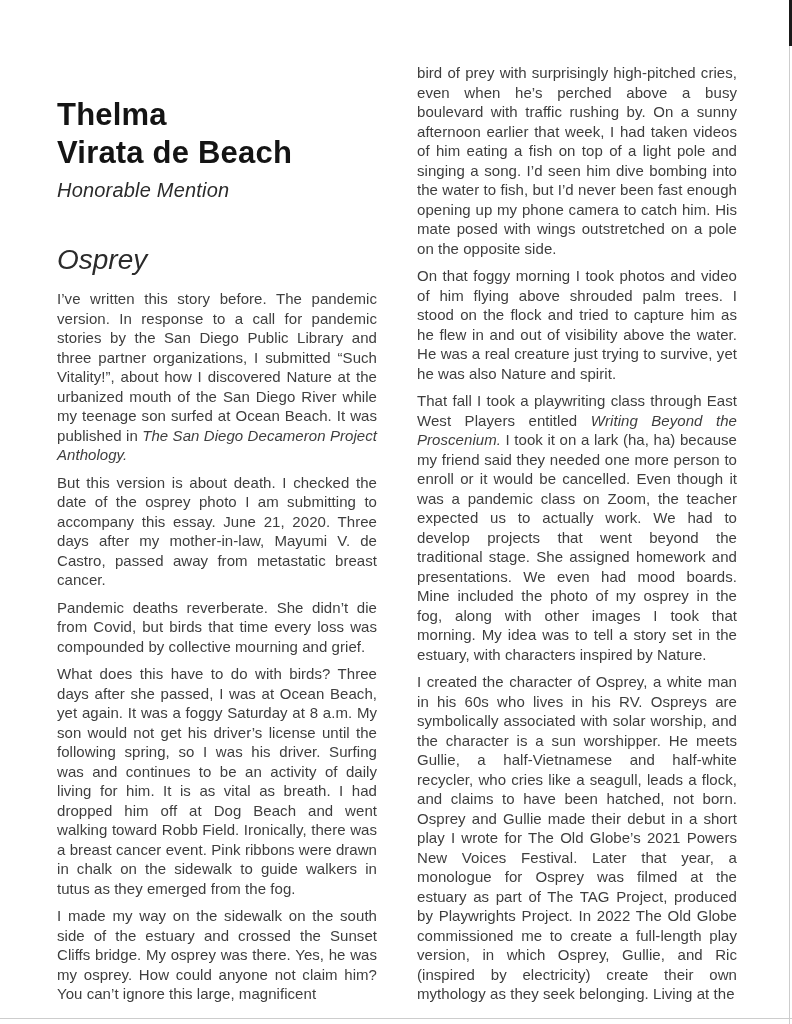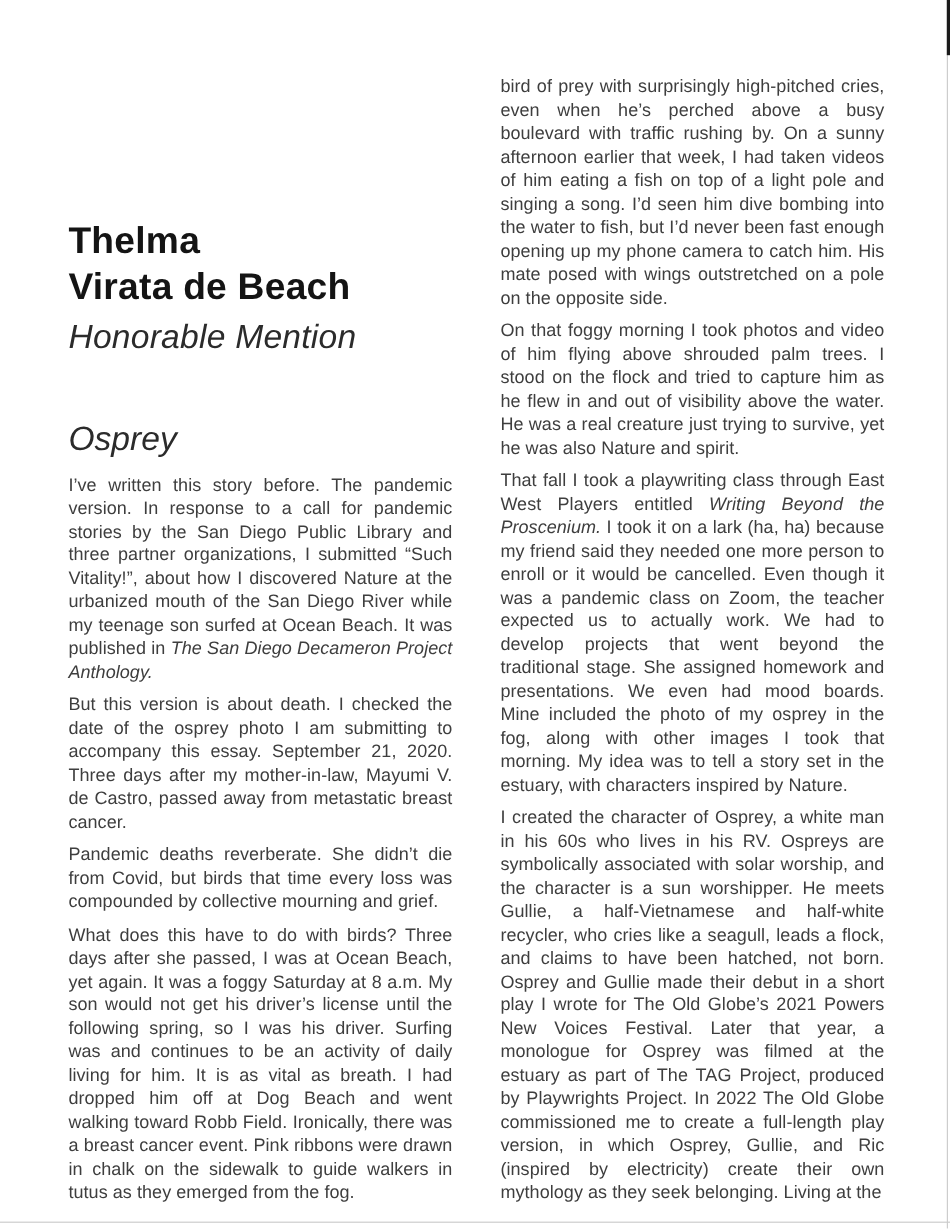--- a/index.html
+++ b/index.html
@@ -28,27 +28,27 @@
   .author-name{
     font-size:31px;
     font-weight:700;
     line-height:38px;
     color:var(--heading-color);
     letter-spacing:0.2px;
   }
   .author-name span{display:block;}
   .award{
     margin-top:7px;
-    font-size:28px;
+    font-size:20px;
     font-style:italic;
     color:#2b2b2b;
     letter-spacing:0.2px;
   }
   .essay-title{
-    margin-top:53px;
+    margin-top:42px;
     margin-bottom:13px;
     font-size:28px;
     font-style:italic;
     font-weight:400;
     color:#2b2b2b;
   }
   .body-para{
     font-size:15px;
     line-height:19.5px;
     letter-spacing:0.05px;
@@ -79,23 +79,24 @@
 
     <div class="column">
       <h1 class="author-name">
         <span>Thelma</span>
         <span>Virata de Beach</span>
       </h1>
       <div class="award">Honorable Mention</div>
       <h2 class="essay-title">Osprey</h2>
       <div>
           <p class="body-para"><span>I’ve written this story before. The pandemic version. In response to a call for pandemic stories by the San Diego Public Library and three partner organizations, I submitted “Such Vitality!”, about how I discovered Nature at the urbanized mouth of the San Diego River while my teenage son surfed at Ocean Beach. It was published in </span><span class="it">The San Diego Decameron Project Anthology.</span></p>
-          <p class="body-para"><span>But this version is about death. I checked the date of the osprey photo I am submitting to accompany this essay. September 21, 2020. Three days after my mother-in-law, Mayumi V. de Castro, passed away from metastatic breast cancer.</span></p>
+          <p class="body-para"><span>But this version is about death. I checked the date of the osprey photo I am submitting to accompany this essay. June 21, 2020. Three days after my mother-in-law, Mayumi V. de Castro, passed away from metastatic breast cancer.</span></p>
           <p class="body-para"><span>Pandemic deaths reverberate. She didn’t die from Covid, but birds that time every loss was compounded by collective mourning and grief.</span></p>
           <p class="body-para"><span>What does this have to do with birds? Three days after she passed, I was at Ocean Beach, yet again. It was a foggy Saturday at 8 a.m. My son would not get his driver’s license until the following spring, so I was his driver. Surfing was and continues to be an activity of daily living for him. It is as vital as breath. I had dropped him off at Dog Beach and went walking toward Robb Field. Ironically, there was a breast cancer event. Pink ribbons were drawn in chalk on the sidewalk to guide walkers in tutus as they emerged from the fog.</span></p>
+          <p class="body-para"><span>I made my way on the sidewalk on the south side of the estuary and crossed the Sunset Cliffs bridge. My osprey was there. Yes, he was my osprey. How could anyone not claim him? You can’t ignore this large, magnificent</span></p>
         </div>
     </div>
 
     <div class="column">
       <div>
           <p class="body-para"><span>bird of prey with surprisingly high-pitched cries, even when he’s perched above a busy boulevard with traffic rushing by. On a sunny afternoon earlier that week, I had taken videos of him eating a fish on top of a light pole and singing a song. I’d seen him dive bombing into the water to fish, but I’d never been fast enough opening up my phone camera to catch him. His mate posed with wings outstretched on a pole on the opposite side.</span></p>
           <p class="body-para"><span>On that foggy morning I took photos and video of him flying above shrouded palm trees. I stood on the flock and tried to capture him as he flew in and out of visibility above the water. He was a real creature just trying to survive, yet he was also Nature and spirit.</span></p>
           <p class="body-para"><span>That fall I took a playwriting class through East West Players entitled </span><span class="it">Writing Beyond the Proscenium.</span><span> I took it on a lark (ha, ha) because my friend said they needed one more person to enroll or it would be cancelled. Even though it was a pandemic class on Zoom, the teacher expected us to actually work. We had to develop projects that went beyond the traditional stage. She assigned homework and presentations. We even had mood boards. Mine included the photo of my osprey in the fog, along with other images I took that morning. My idea was to tell a story set in the estuary, with characters inspired by Nature.</span></p>
           <p class="body-para"><span>I created the character of Osprey, a white man in his 60s who lives in his RV. Ospreys are symbolically associated with solar worship, and the character is a sun worshipper. He meets Gullie, a half-Vietnamese and half-white recycler, who cries like a seagull, leads a flock, and claims to have been hatched, not born. Osprey and Gullie made their debut in a short play I wrote for The Old Globe’s 2021 Powers New Voices Festival. Later that year, a monologue for Osprey was filmed at the estuary as part of The TAG Project, produced by Playwrights Project. In 2022 The Old Globe commissioned me to create a full-length play version, in which Osprey, Gullie, and Ric (inspired by electricity) create their own mythology as they seek belonging. Living at the</span></p>
         </div>

